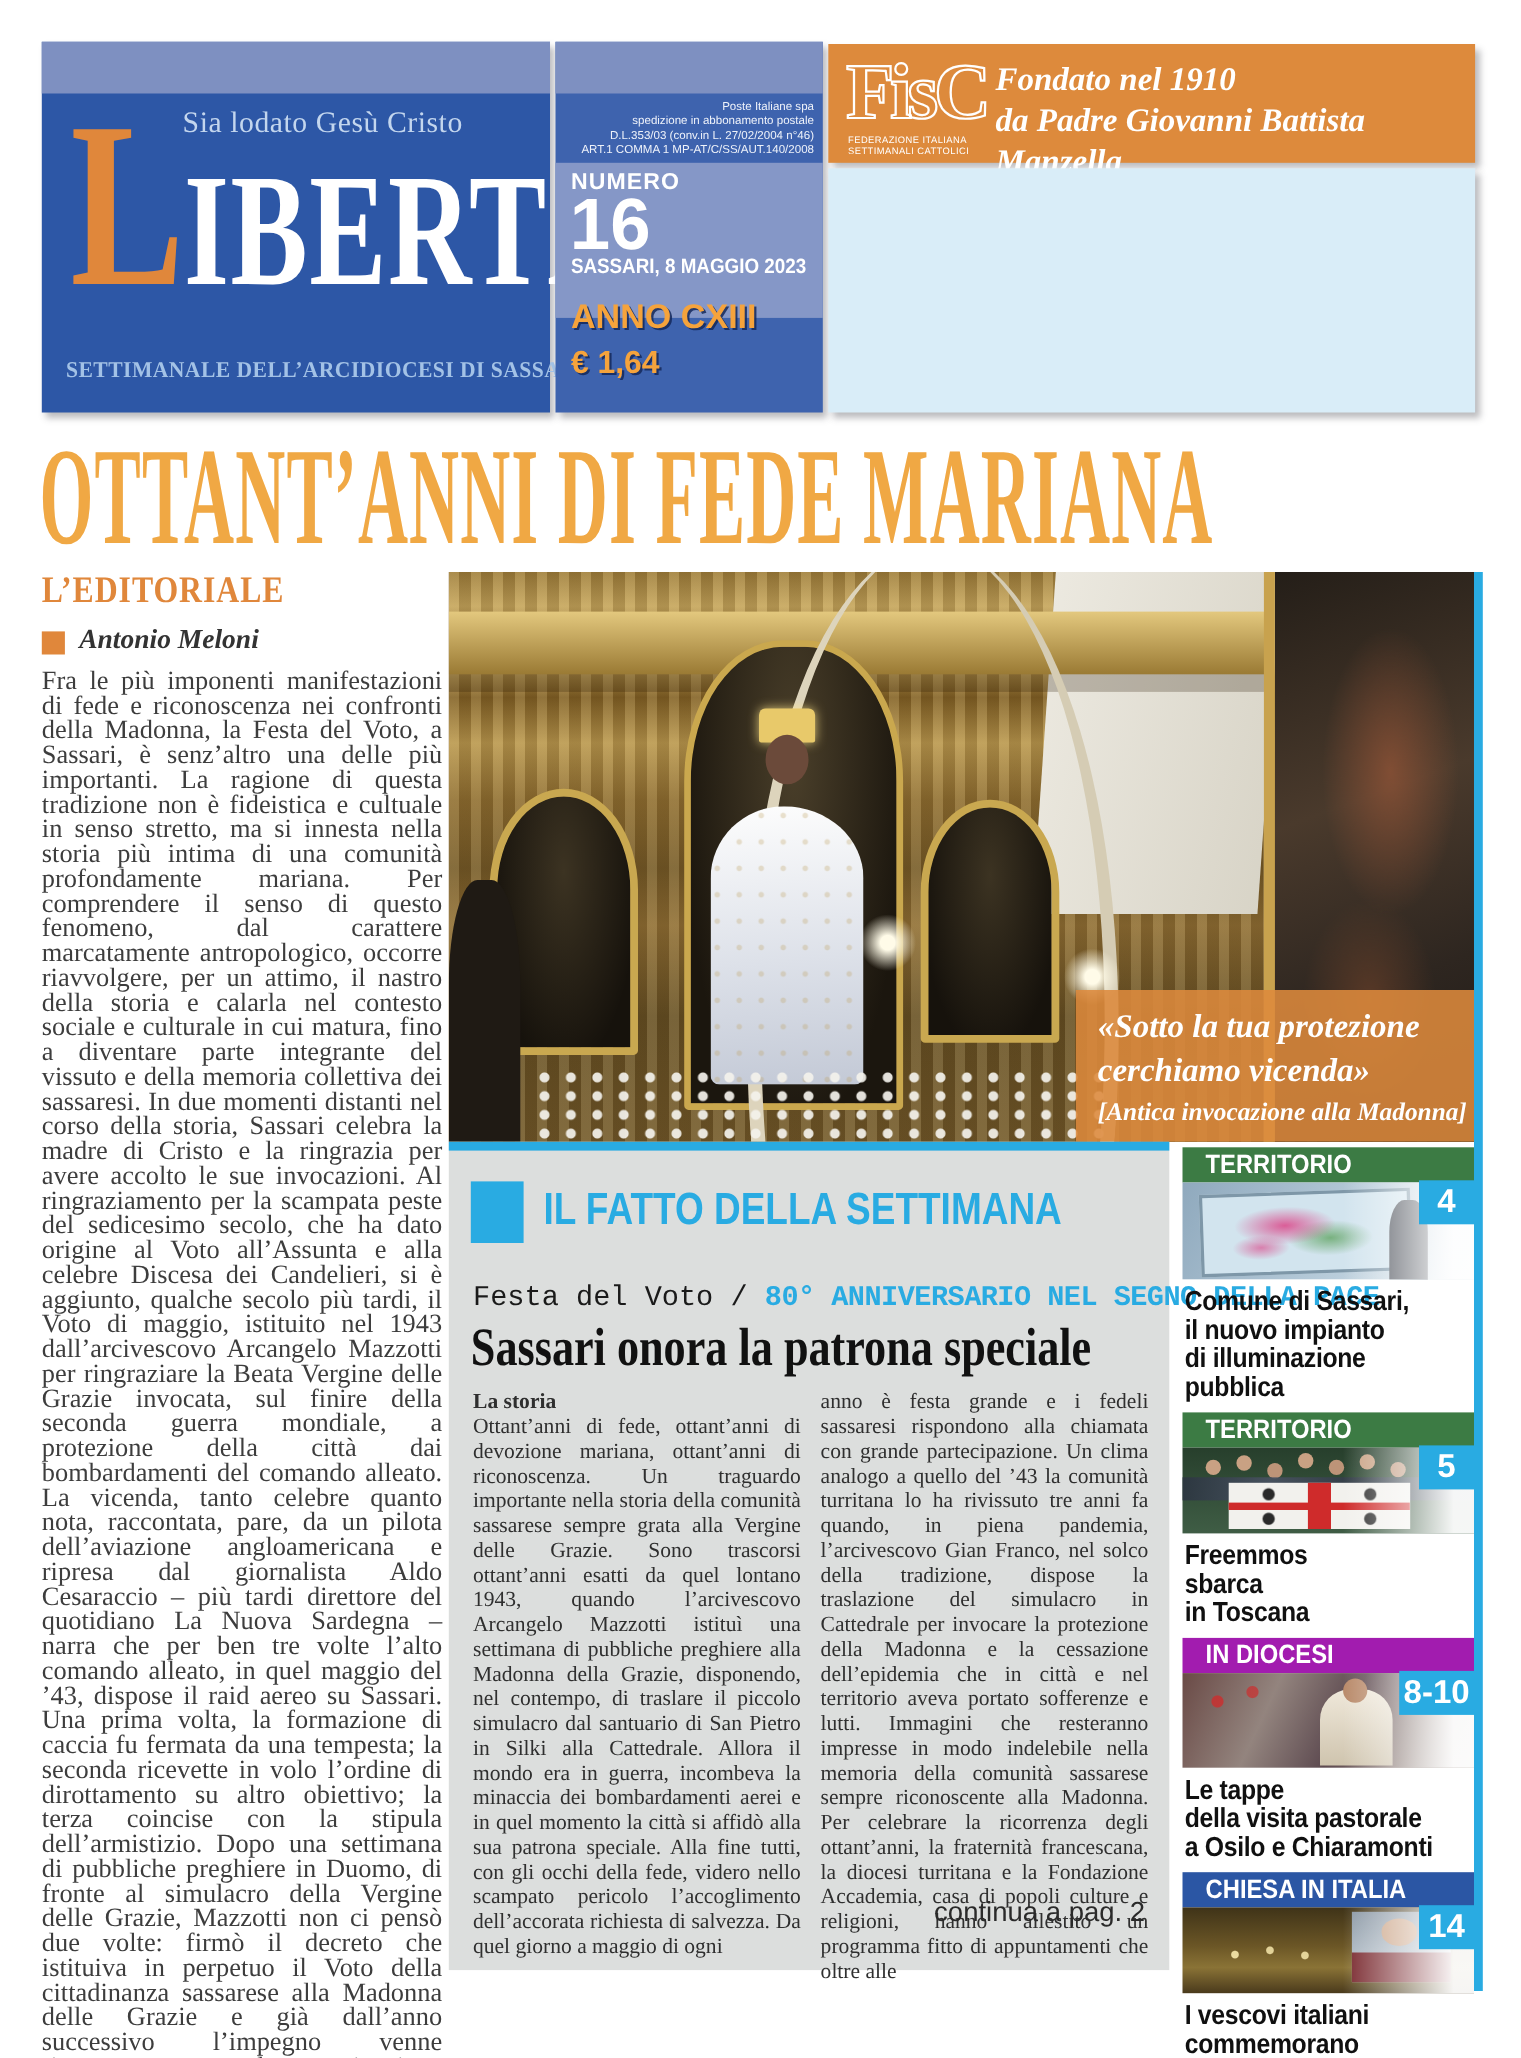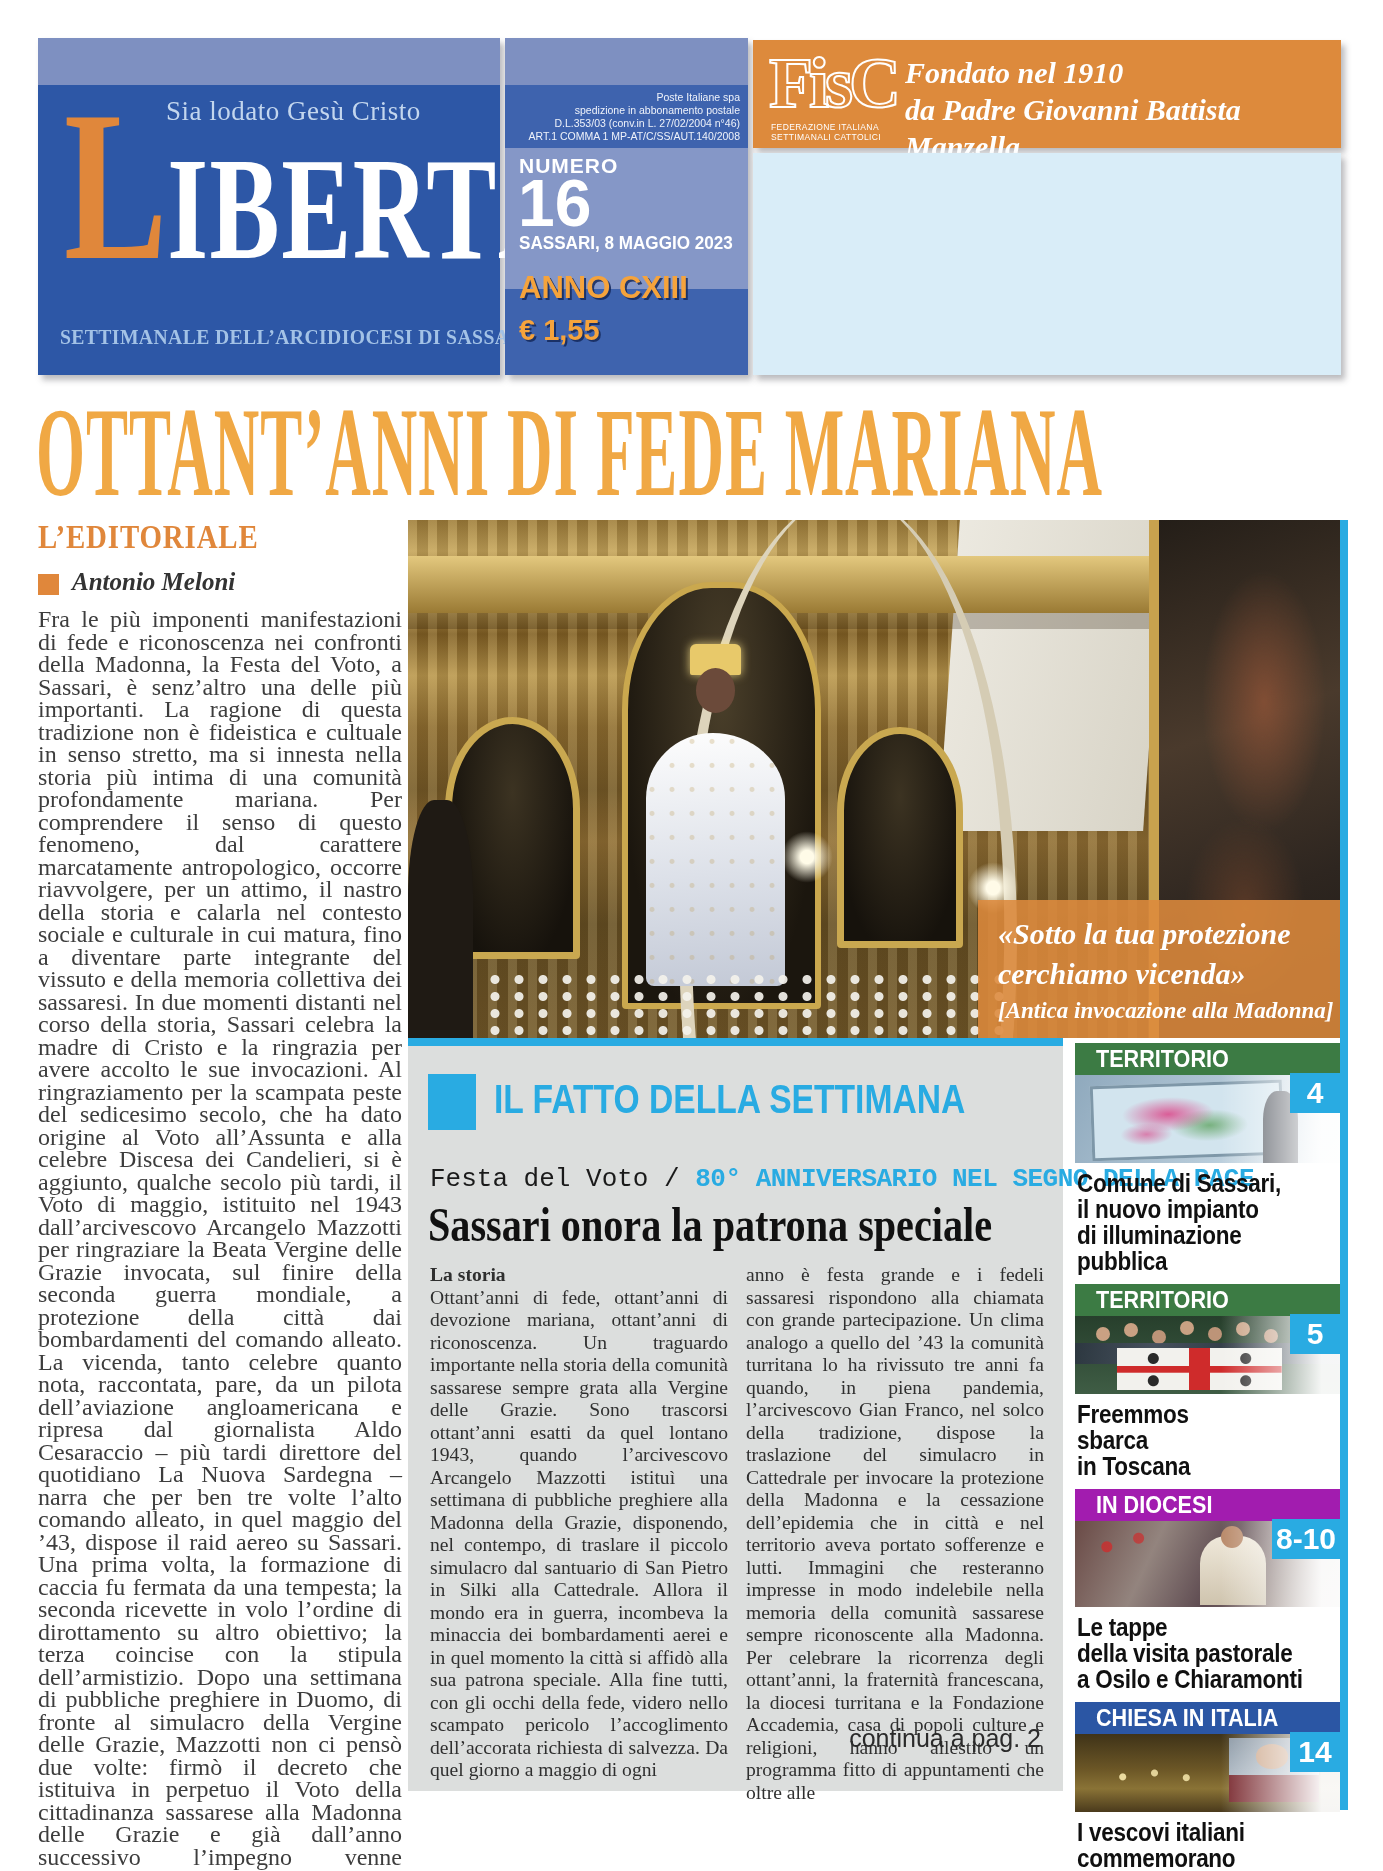--- a/index.html
+++ b/index.html
@@ -212,21 +212,21 @@
     <div class="postal">Poste Italiane spa
 spedizione in abbonamento postale
 D.L.353/03 (conv.in L. 27/02/2004 n°46)
 ART.1 COMMA 1 MP-AT/C/SS/AUT.140/2008</div>
     <div class="numero-band">
       <div class="numero-label">NUMERO</div>
       <div class="numero-num">16</div>
       <div class="numero-date">SASSARI, 8 MAGGIO 2023</div>
     </div>
     <div class="anno">ANNO CXIII</div>
-    <div class="price">€ 1,55</div>
+    <div class="price">€ 1,64</div>
   </div>
 
   <div class="abs fisc-box shadowed">
     <div class="fisc-logo">FisC</div>
     <div class="fisc-org">FEDERAZIONE ITALIANA
 SETTIMANALI CATTOLICI</div>
     <div class="fisc-founded">Fondato nel 1910
 da Padre Giovanni Battista Manzella</div>
   </div>
 

